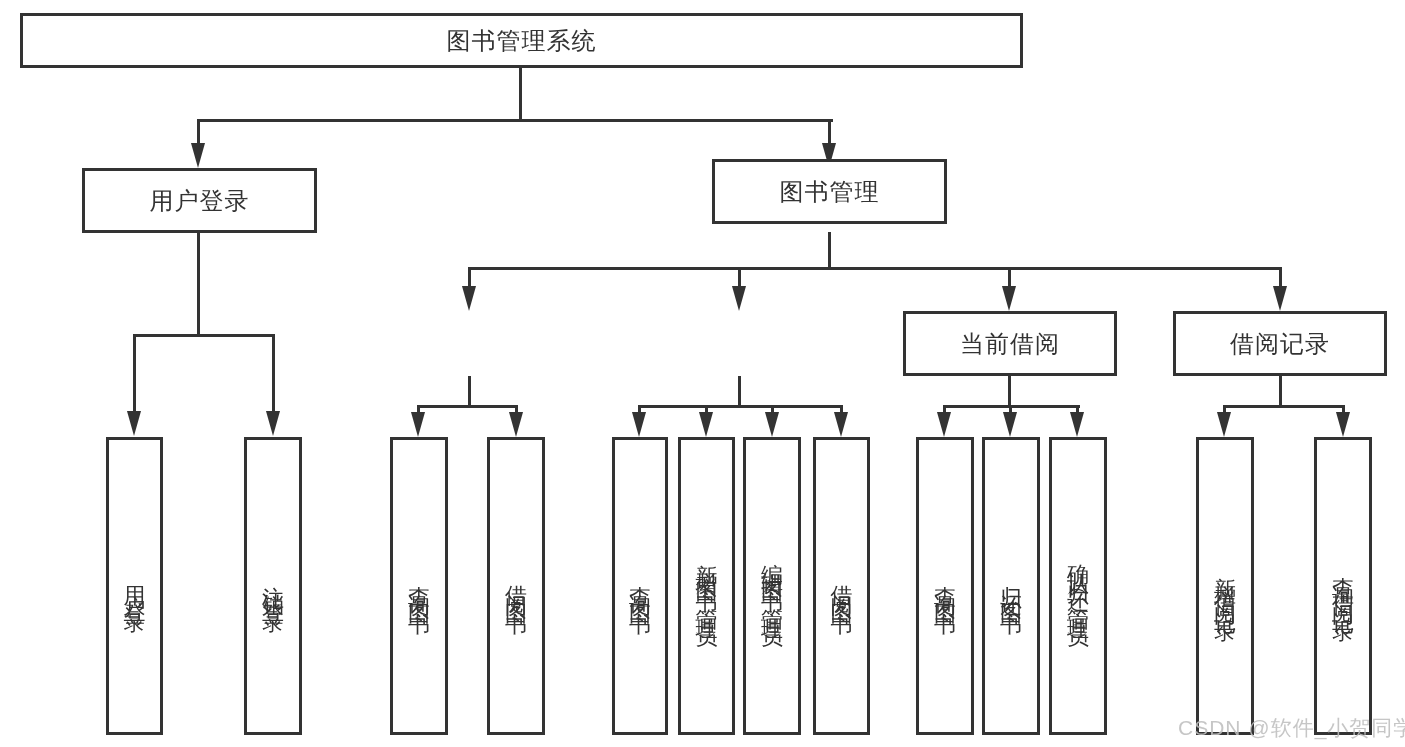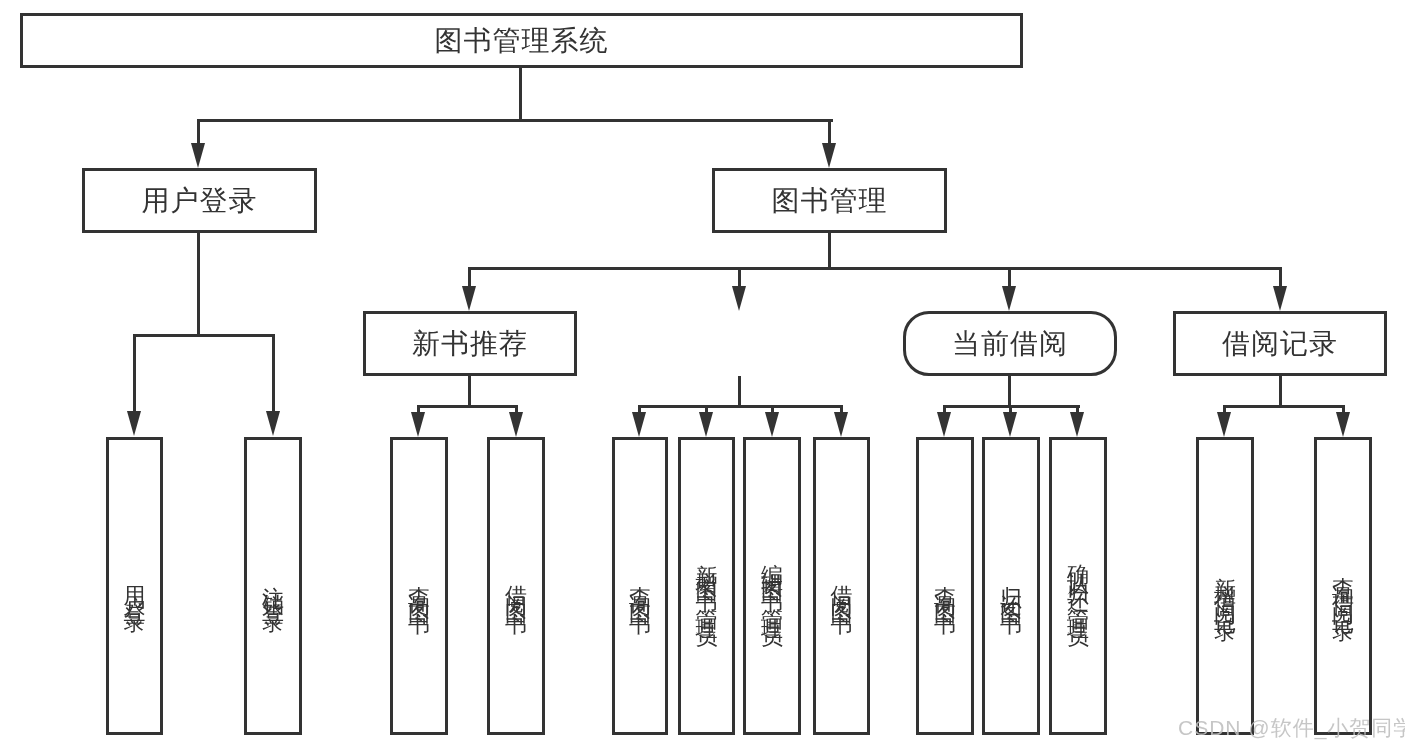--- a/index.html
+++ b/index.html
@@ -9,21 +9,21 @@
     background:#ffffff;
     font-family:"Liberation Sans","DejaVu Sans",sans-serif;
     overflow:hidden;
   }
   .hbox{
     position:absolute;
     background:#ffffff;
     border:3px solid #333333;
     box-sizing:border-box;
     display:flex;align-items:center;justify-content:center;
-    font-size:28px;color:#333333;
+    font-size:24px;color:#333333;
     letter-spacing:1px;
     z-index:2;
   }
   .vbox{
     position:absolute;
     background:#ffffff;
     border:3px solid #333333;
     box-sizing:border-box;
     display:flex;align-items:center;justify-content:center;
     z-index:2;
@@ -57,42 +57,41 @@
   <div class="hbox" style="left:20px;top:13px;width:1003px;height:55px;">图书管理系统</div>
 
   <div class="line" style="left:519px;top:66px;width:3px;height:55px;"></div>
   <div class="line" style="left:197px;top:119px;width:636px;height:3px;"></div>
   <div class="line" style="left:197px;top:119px;width:3px;height:28px;"></div>
   <div class="arrow" style="left:191px;top:143px;"></div>
   <div class="line" style="left:828px;top:119px;width:3px;height:28px;"></div>
   <div class="arrow" style="left:822px;top:143px;"></div>
 
   <div class="hbox" style="left:82px;top:168px;width:235px;height:65px;">用户登录</div>
-  <div class="hbox" style="left:712px;top:168px;width:235px;height:65px;">图书管理</div>
+  <div class="hbox" style="left:712px;top:159px;width:235px;height:65px;">图书管理</div>
 
   <div class="line" style="left:197px;top:233px;width:3px;height:104px;"></div>
   <div class="line" style="left:133px;top:334px;width:142px;height:3px;"></div>
   <div class="line" style="left:133px;top:334px;width:3px;height:80px;"></div>
   <div class="arrow" style="left:127px;top:411px;"></div>
   <div class="line" style="left:272px;top:334px;width:3px;height:80px;"></div>
   <div class="arrow" style="left:266px;top:411px;"></div>
 
   <div class="line" style="left:828px;top:232px;width:3px;height:38px;"></div>
   <div class="line" style="left:468px;top:267px;width:814px;height:3px;"></div>
   <div class="line" style="left:468px;top:267px;width:3px;height:22px;"></div>
   <div class="arrow" style="left:462px;top:286px;"></div>
   <div class="line" style="left:738px;top:267px;width:3px;height:22px;"></div>
   <div class="arrow" style="left:732px;top:286px;"></div>
   <div class="line" style="left:1008px;top:267px;width:3px;height:22px;"></div>
   <div class="arrow" style="left:1002px;top:286px;"></div>
   <div class="line" style="left:1279px;top:267px;width:3px;height:22px;"></div>
   <div class="arrow" style="left:1273px;top:286px;"></div>
 
-  <div class="hbox" style="left:363px;top:311px;width:214px;height:65px;">新书推荐</div>
-  <div class="hbox" style="left:903px;top:311px;width:214px;height:65px;border-radius:26px;">当前借阅</div>
+  <div class="hbox" style="left:903px;top:311px;width:214px;height:65px;">当前借阅</div>
   <div class="hbox" style="left:1173px;top:311px;width:214px;height:65px;">借阅记录</div>
 
   <div class="line" style="left:468px;top:376px;width:3px;height:32px;"></div>
   <div class="line" style="left:417px;top:405px;width:101px;height:3px;"></div>
   <div class="line" style="left:417px;top:405px;width:3px;height:12px;"></div>
   <div class="arrow" style="left:411px;top:412px;"></div>
   <div class="line" style="left:515px;top:405px;width:3px;height:12px;"></div>
   <div class="arrow" style="left:509px;top:412px;"></div>
 
   <div class="line" style="left:738px;top:376px;width:3px;height:32px;"></div>

